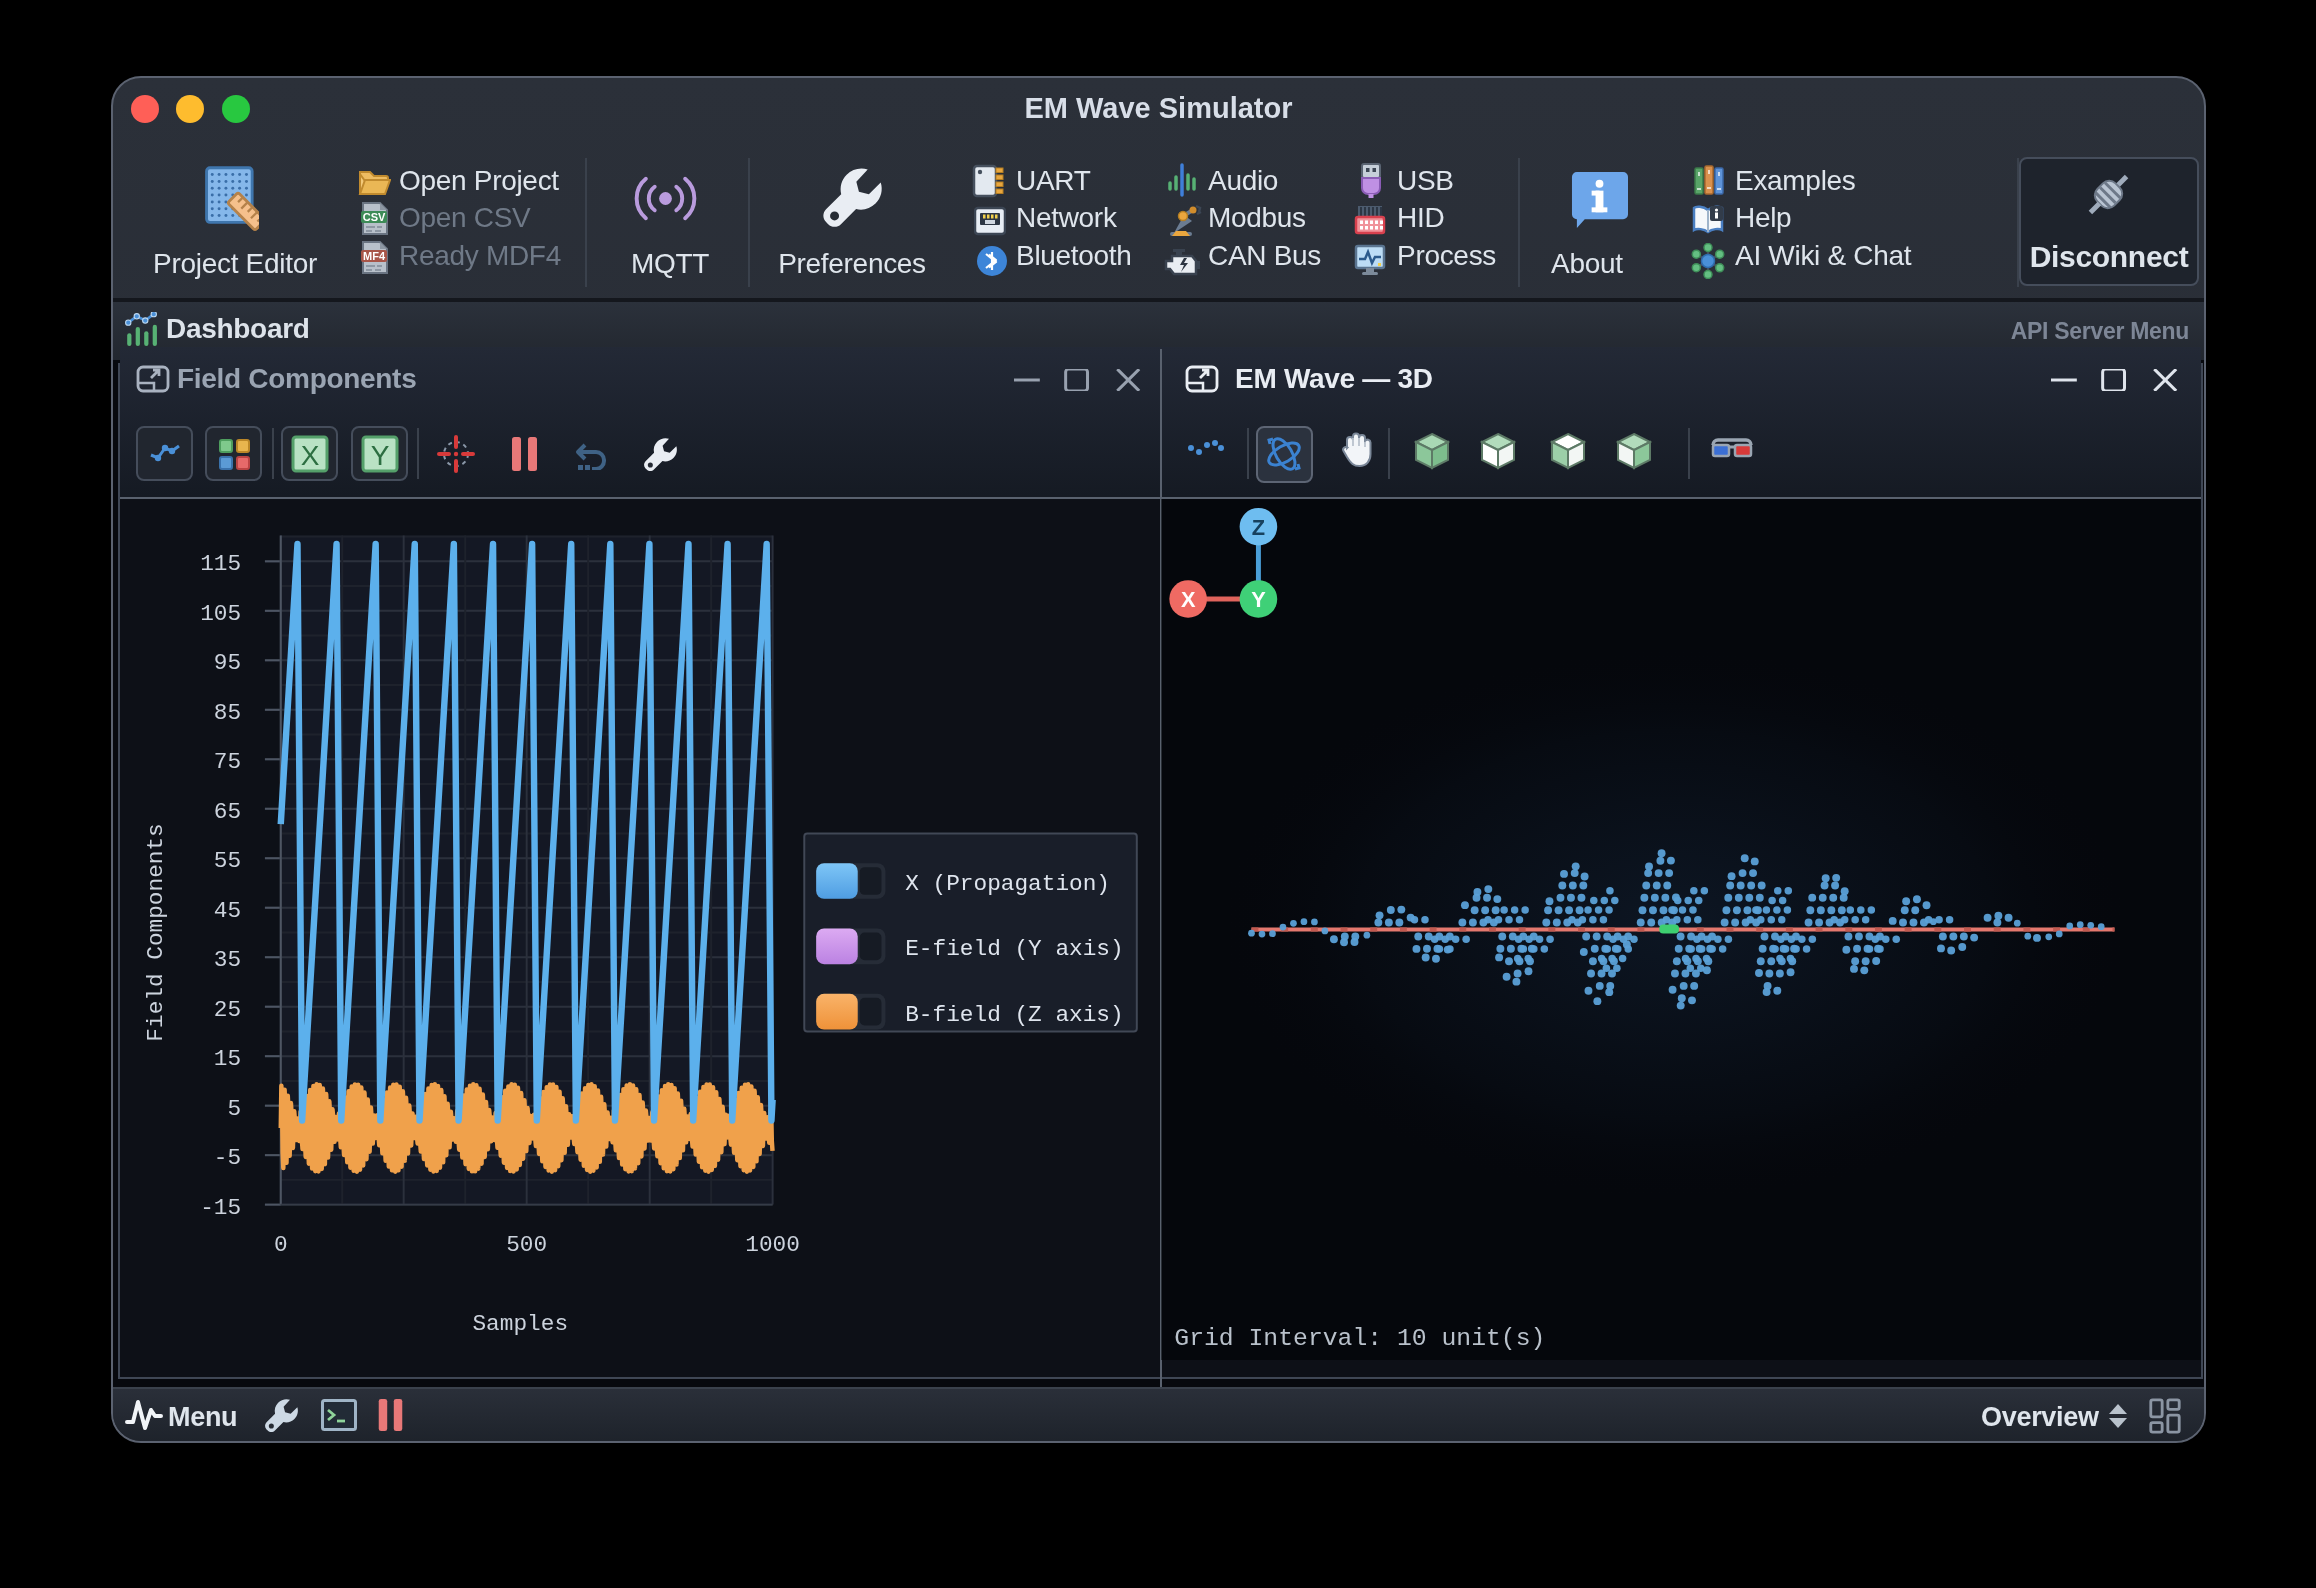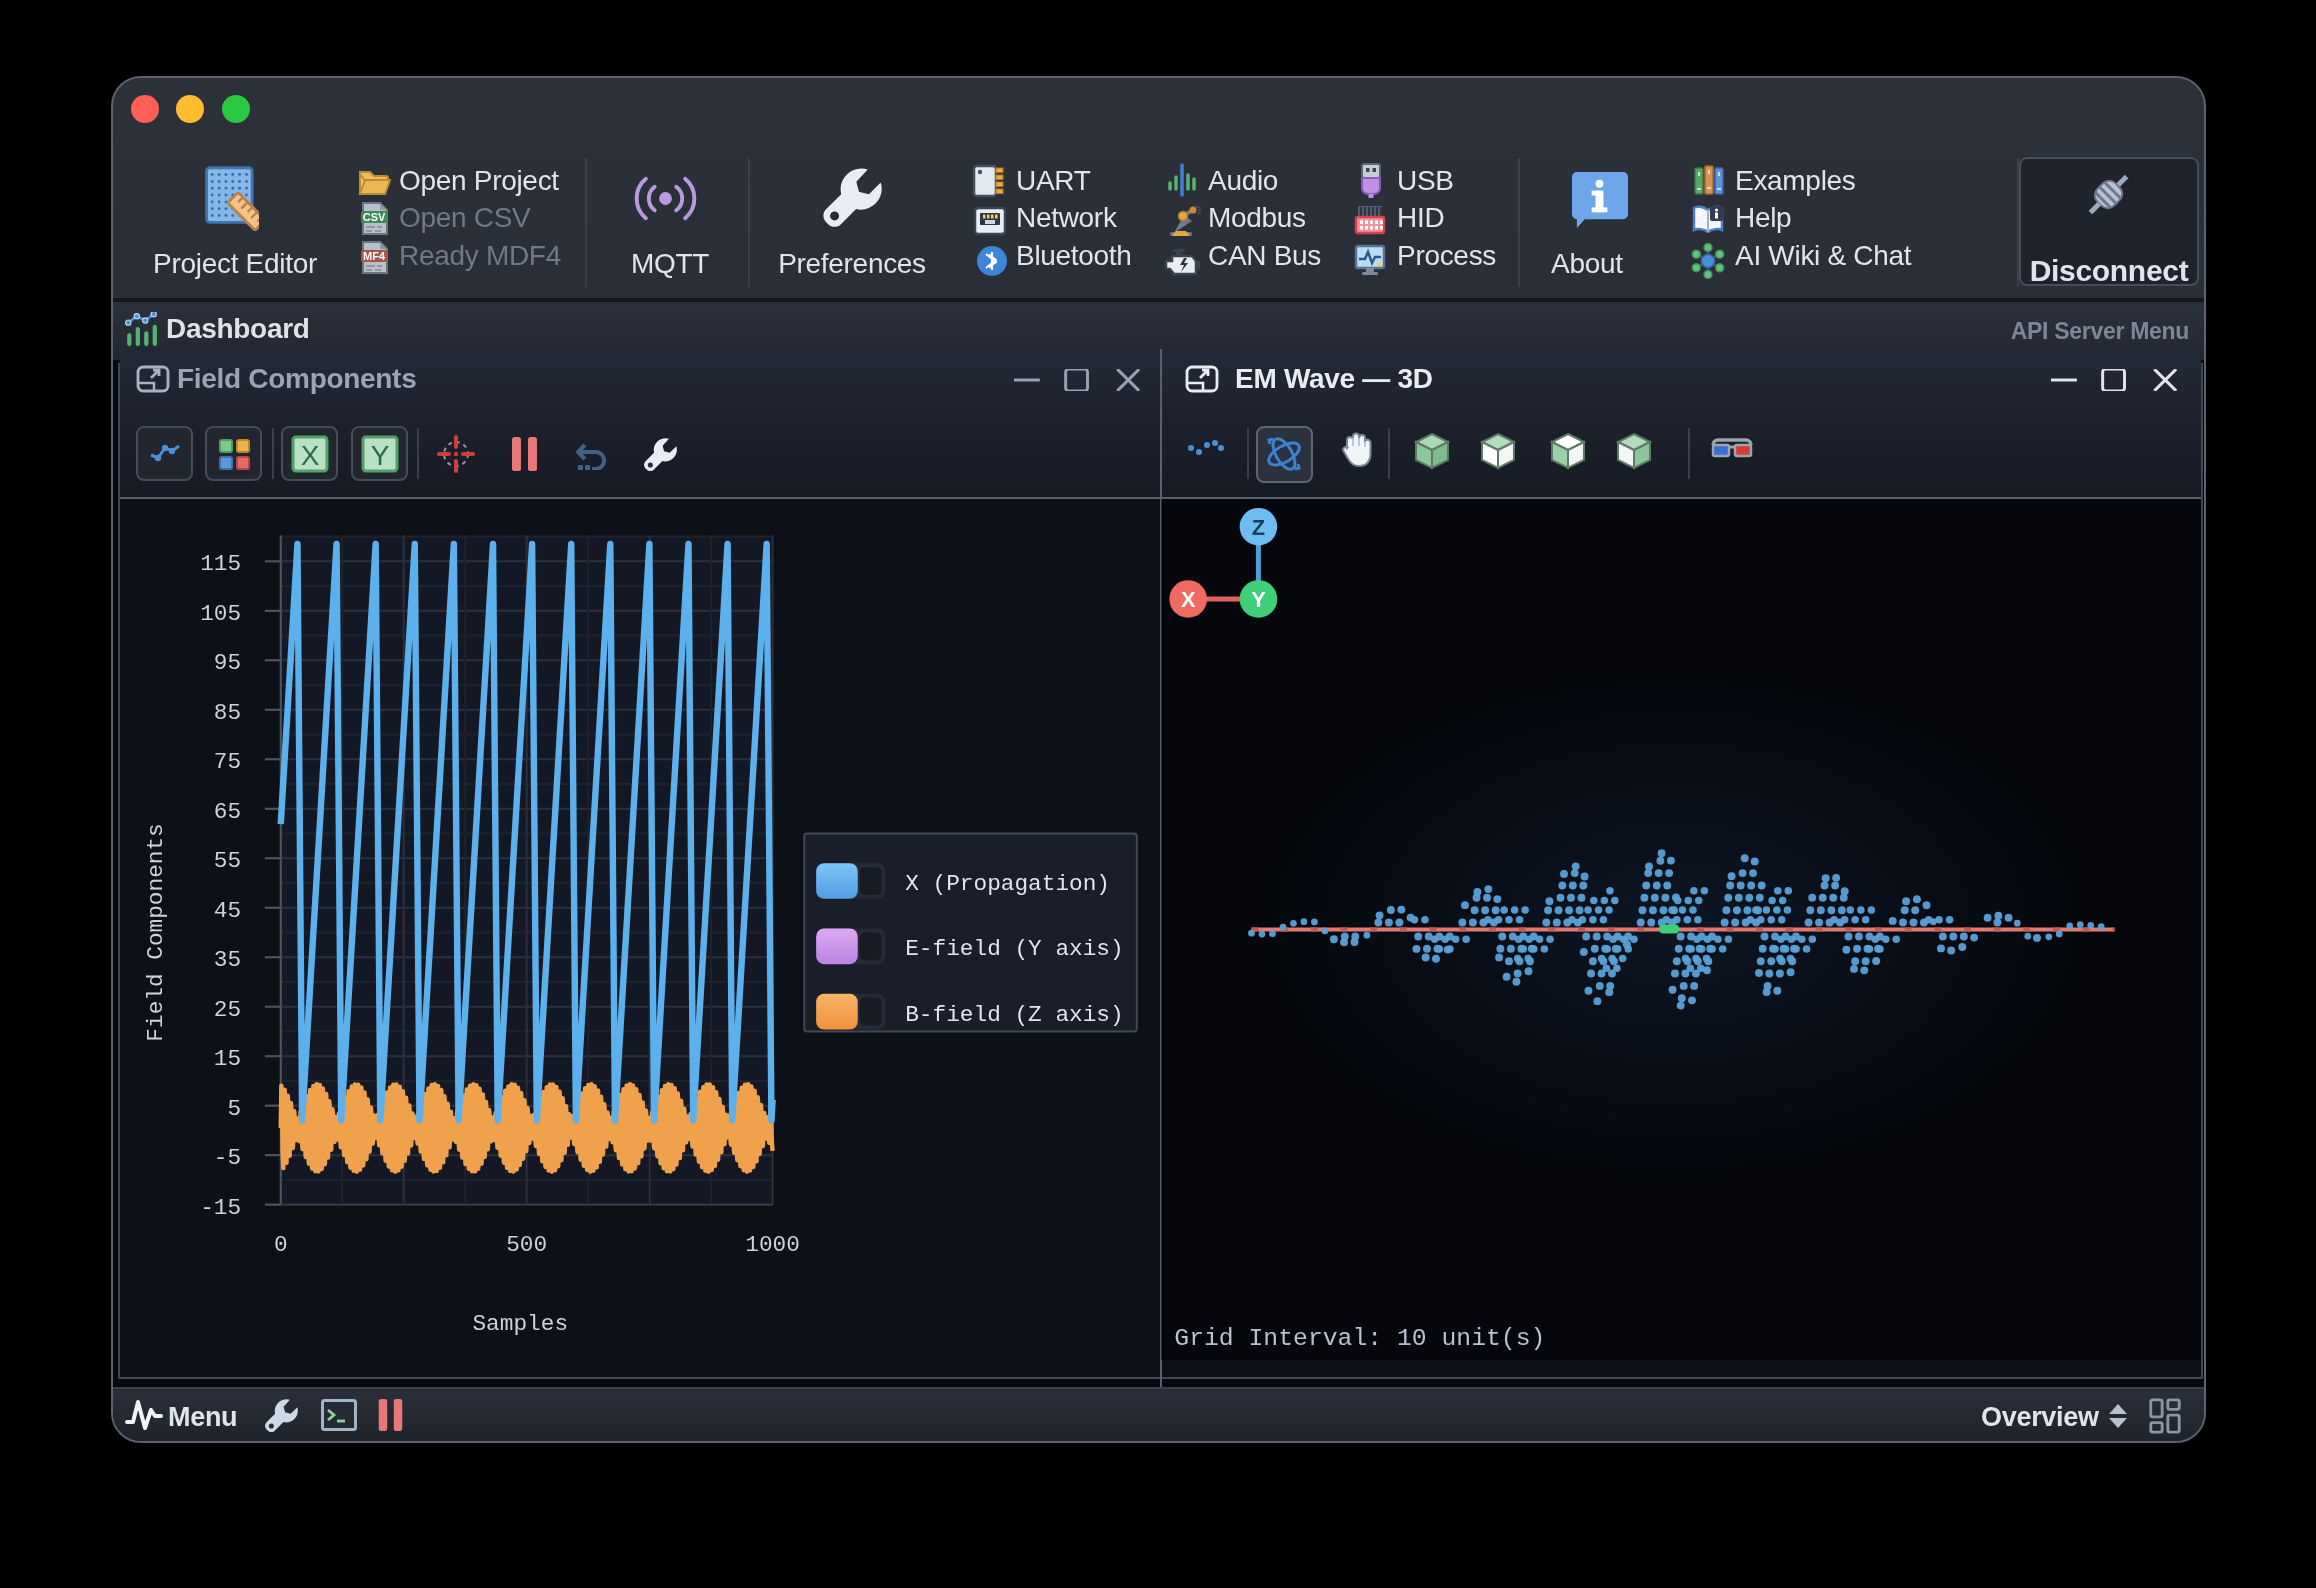--- a/index.html
+++ b/index.html
@@ -13,20 +13,21 @@
 .phead{position:absolute;top:0;height:150px;background:linear-gradient(#232936,#151a23)}
 .pdivider{position:absolute;top:150px;height:2px;background:#59616e}
 .btn{position:absolute;border:2px solid #454d5b;border-radius:8px;background:#21262f}
 #bottombar{position:absolute;left:0;top:1309px;width:100%;height:58px;background:linear-gradient(#2a2f39,#1d222a);border-top:2px solid #3a414c}
 .wtitle{color:#d8dee8;font-weight:bold;font-size:28px}
 </style></head><body>
 <div id="win">
 <div class="tl" style="left:18px;background:#ff5f57"></div>
 <div class="tl" style="left:63px;background:#febc2e"></div>
 <div class="tl" style="left:109px;background:#28c840"></div>
+<div class="wtitle" style="position:absolute;left:0;width:100%;top:14px;text-align:center;font-size:29px">EM Wave Simulator</div>
 <svg style="position:absolute;left:89px;top:87px" width="57" height="67" viewBox="0 0 50 58">
       <rect x="4" y="2" width="40" height="48" rx="3" fill="#85b7ea" stroke="#3f76ad" stroke-width="2.5"></rect>
       <g fill="#3a6ea8">
         <circle cx="9" cy="8" r="1.3"></circle>
         <circle cx="15" cy="8" r="1.3"></circle>
         <circle cx="21" cy="8" r="1.3"></circle>
         <circle cx="27" cy="8" r="1.3"></circle>
         <circle cx="33" cy="8" r="1.3"></circle>
         <circle cx="39" cy="8" r="1.3"></circle>
         <circle cx="9" cy="14" r="1.3"></circle>
@@ -278,21 +279,21 @@
         <line x1="30" y1="4" x2="30" y2="18" stroke="#9fabbb" stroke-width="5"></line>
         <rect x="18" y="17" width="24" height="26" rx="9" fill="#b9c4d2" stroke="#6d7888" stroke-width="2"></rect>
         <g stroke="#6d7888" stroke-width="3">
           <line x1="19" y1="24" x2="41" y2="24"></line>
           <line x1="19" y1="31" x2="41" y2="31"></line>
           <line x1="19" y1="38" x2="41" y2="38"></line>
         </g>
         <line x1="30" y1="43" x2="30" y2="56" stroke="#9fabbb" stroke-width="5"></line>
       </g>
     </svg>
-<div class="lbl" style="left:1906px;top:176px;width:180px;text-align:center;font-weight:bold;font-size:30px">Disconnect</div>
+<div class="lbl" style="left:1906px;top:162px;width:180px;text-align:center;font-weight:bold;font-size:30px">Disconnect</div>
 <div id="dashbar"></div>
 <svg style="position:absolute;left:12px;top:234px" width="32" height="34" viewBox="0 0 30 32">
       <g stroke-linecap="round">
         <line x1="4" y1="22" x2="4" y2="30" stroke="#57b174" stroke-width="4"></line>
         <line x1="12" y1="16" x2="12" y2="30" stroke="#57b174" stroke-width="4"></line>
         <line x1="20" y1="20" x2="20" y2="30" stroke="#57b174" stroke-width="4"></line>
         <line x1="28" y1="14" x2="28" y2="30" stroke="#57b174" stroke-width="4"></line>
       </g>
       <polyline points="3,10 11,4 19,8 27,2" fill="none" stroke="#4a90d8" stroke-width="2.5"></polyline>
       <g fill="#4a90d8" stroke="#bcd7f0" stroke-width="1">

